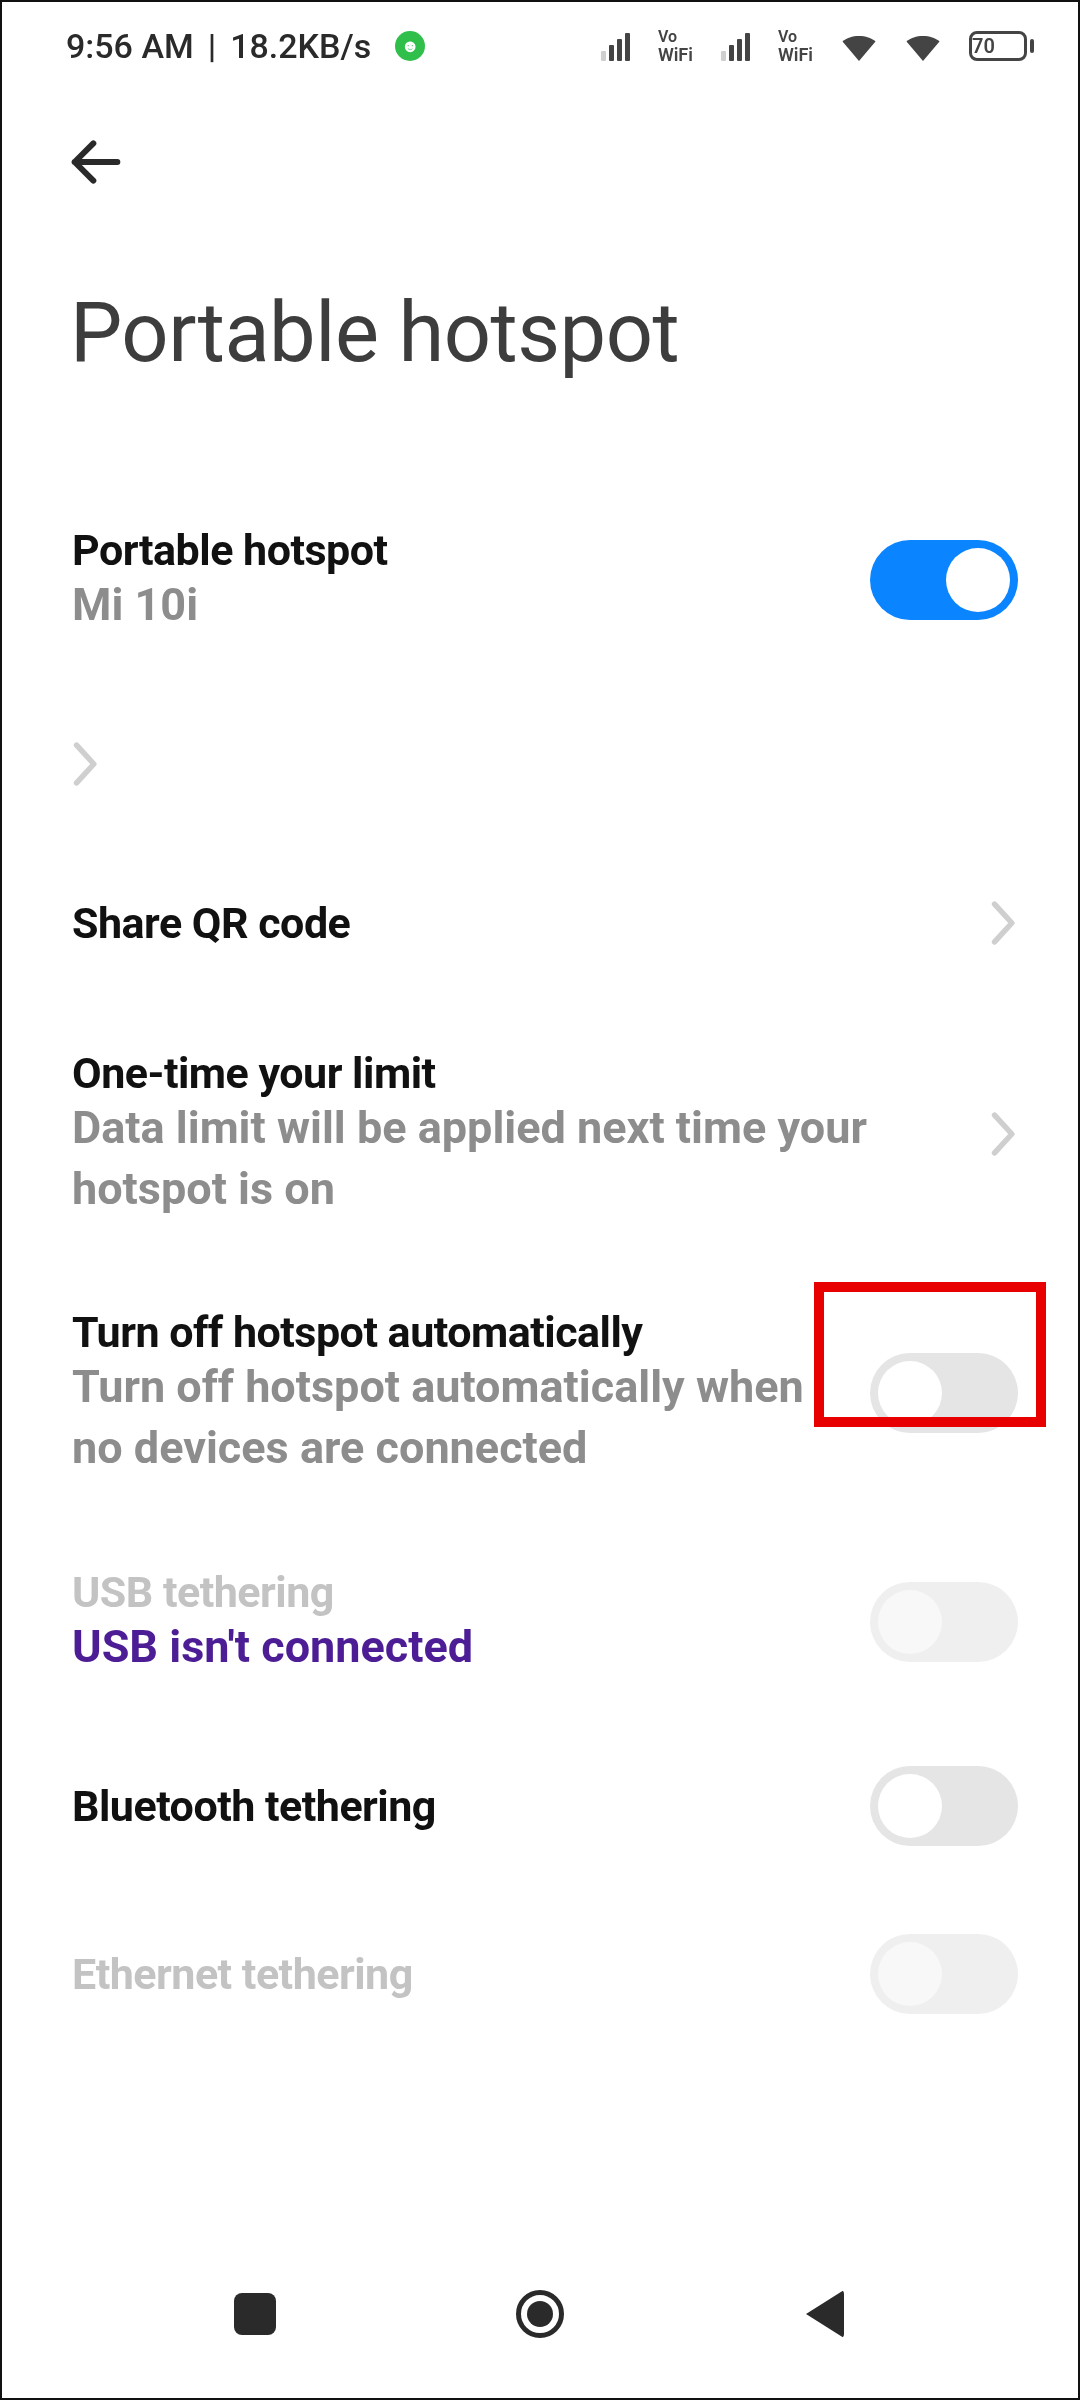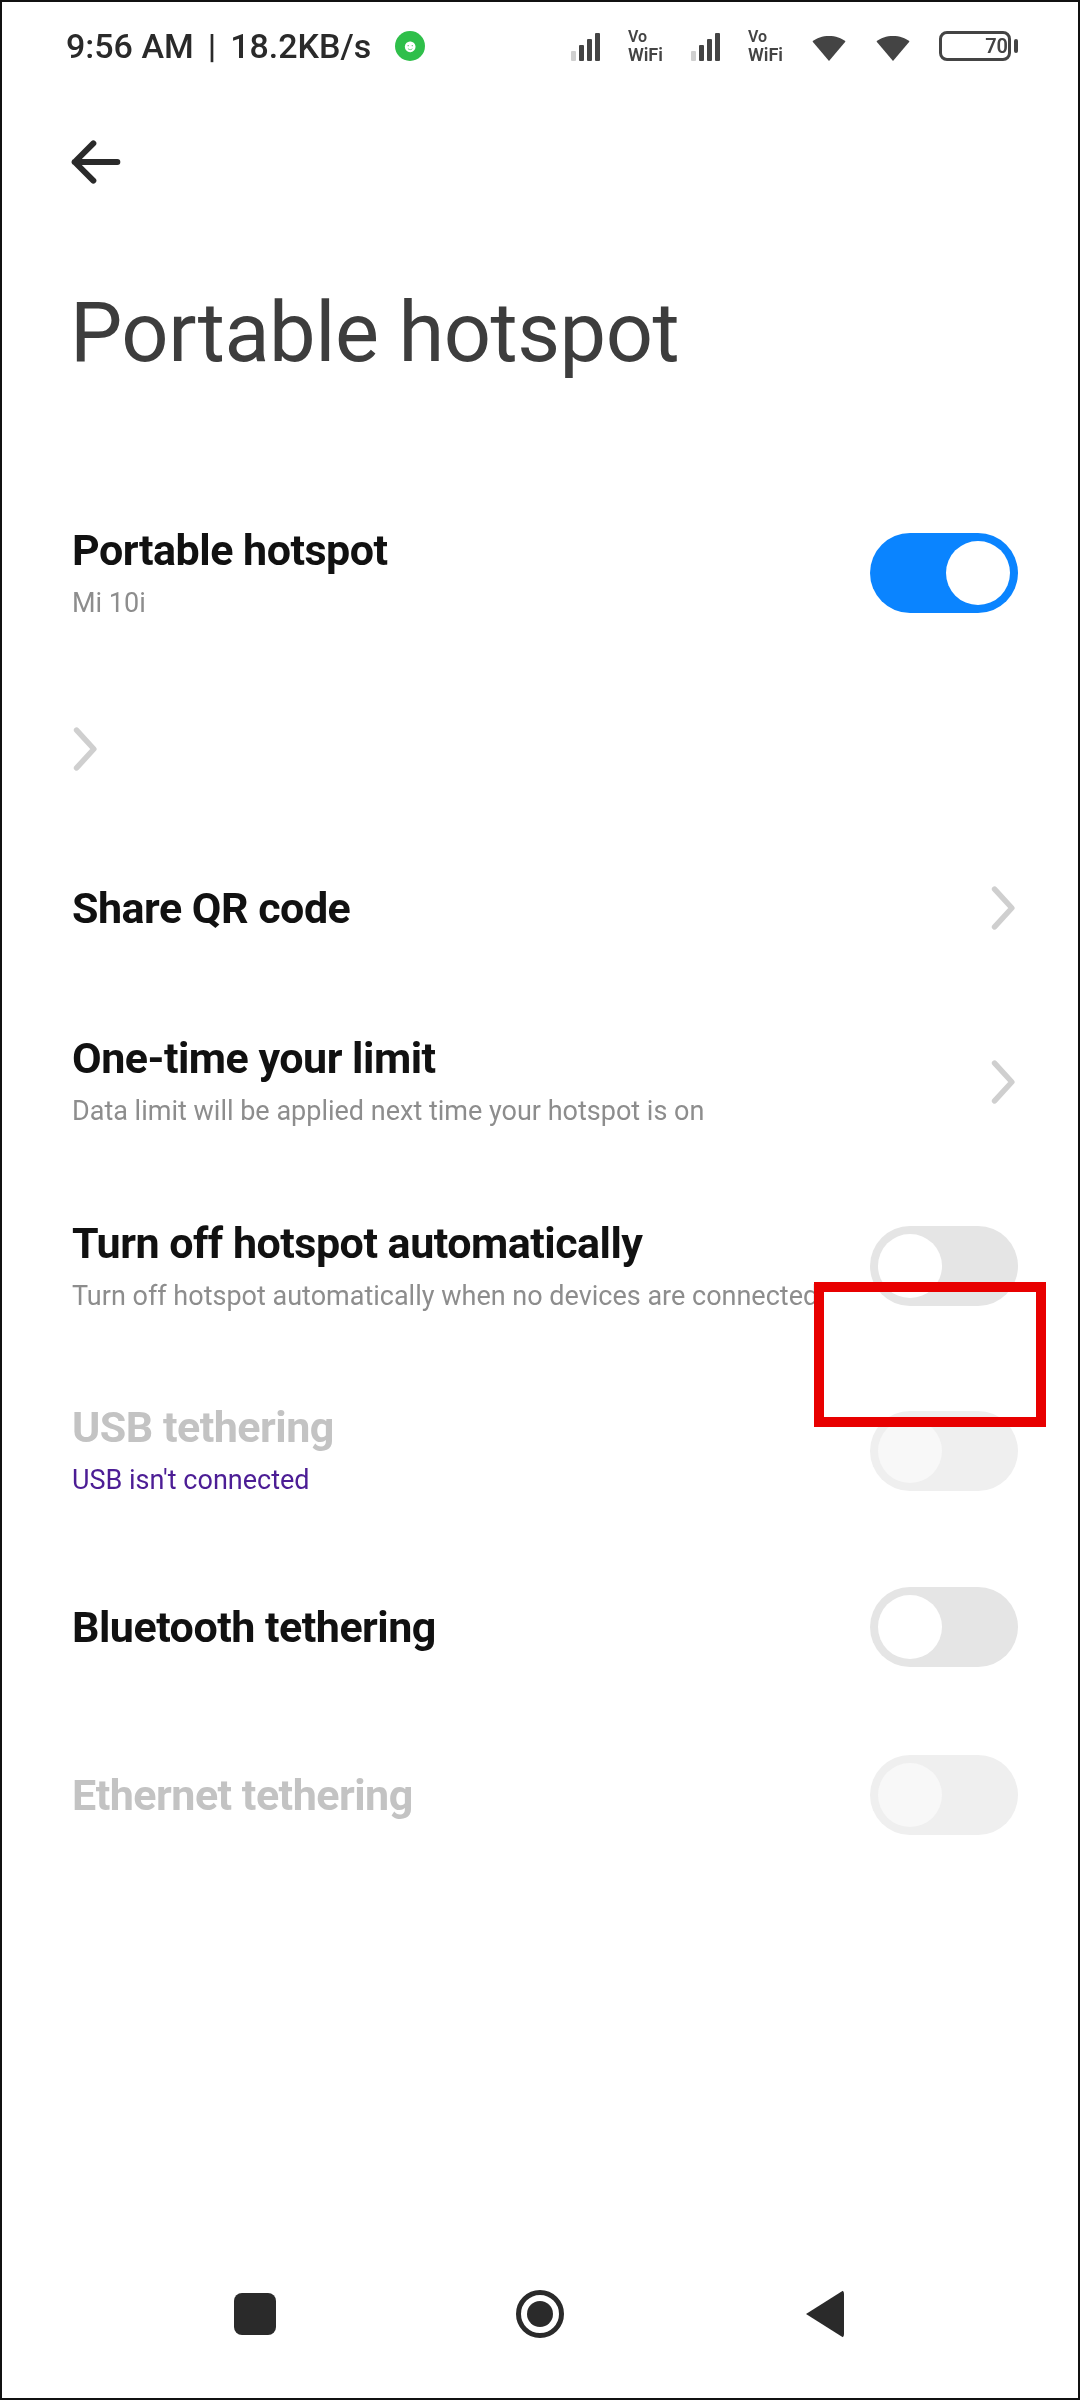--- a/index.html
+++ b/index.html
@@ -5,21 +5,21 @@
     * { margin: 0; padding: 0; box-sizing: border-box; }
     html, body { width: 1080px; height: 2400px; font-family: -apple-system, "Helvetica Neue", Roboto, Arial, sans-serif; background: #fff; color: #000; }
     body { border: 2px solid #111; position: relative; }
 
     
     .status-bar {
       height: 88px;
       display: flex;
       align-items: center;
       justify-content: space-between;
-      padding: 0 60px 0 64px;
+      padding: 0 44px 0 64px;
       font-size: 34px;
       font-weight: 500;
       color: #2a2a2a;
     }
     .status-left { display:flex; align-items:center; gap:8px; }
     .status-right { display:flex; align-items:center; gap:28px; }
     .status-sep { margin: 0 6px; }
     .face-icon {
       width:30px; height:30px; border-radius:50%;
       background:#2fbf4a; display:inline-flex; align-items:center; justify-content:center;
@@ -30,21 +30,21 @@
     }
     .signal span { width:5px; background:#444; border-radius:1px; }
     .signal span.dim { background:#cfcfcf; }
     .vowifi { font-size:18px; line-height:18px; font-weight:600; color:#444; display:flex; flex-direction:column; align-items:flex-start; }
     .vowifi .vo { font-size:16px; }
     .wifi-ico svg { display:block; }
     .battery {
       display:inline-flex; align-items:center;
     }
     .battery-body {
-      width:72px; height:30px; border:3px solid #444; border-radius:8px; position:relative; display:flex; align-items:center; justify-content:flex-end;
+      width:58px; height:30px; border:3px solid #444; border-radius:8px; position:relative; display:flex; align-items:center; justify-content:flex-start;
     }
     .battery-nub { width:4px; height:14px; background:#444; border-radius:2px; margin-left:3px; }
     .battery-body span { font-size:20px; font-weight:600; color:#444; }
 
     
     .header {
       padding: 18px 54px 0 60px;
     }
     .back-btn {
       width:84px; height:84px; display:flex; align-items:center; justify-content:center;
@@ -62,21 +62,21 @@
 
     
     .settings-list { padding: 100px 60px 0 70px; }
     .row {
       display:flex; align-items:center; justify-content:space-between;
       padding: 44px 0;
       min-height: 140px;
     }
     .row .text-col { flex:1; padding-right: 30px; }
     .row .title { font-size:43px; font-weight:700; color:#111; letter-spacing:-0.5px; }
-    .row .sub { font-size:27px; color:#8d8d8d; margin-top:10px; line-height:1.35; font-weight:400; }
+    .row .sub { font-size:45px; color:#8d8d8d; line-height:1.35; font-weight:700; }
     .row.disabled .title { color:#c3c3c3; }
     .row.disabled .sub { color:#4c1d95; }
     .chevron svg { width:28px; height:44px; display:block; }
 
     
     .toggle {
       width:148px; height:80px; border-radius:40px; position:relative; flex-shrink:0;
     }
     .toggle .knob {
       position:absolute; top:8px; width:64px; height:64px; border-radius:50%; background:#fff;

